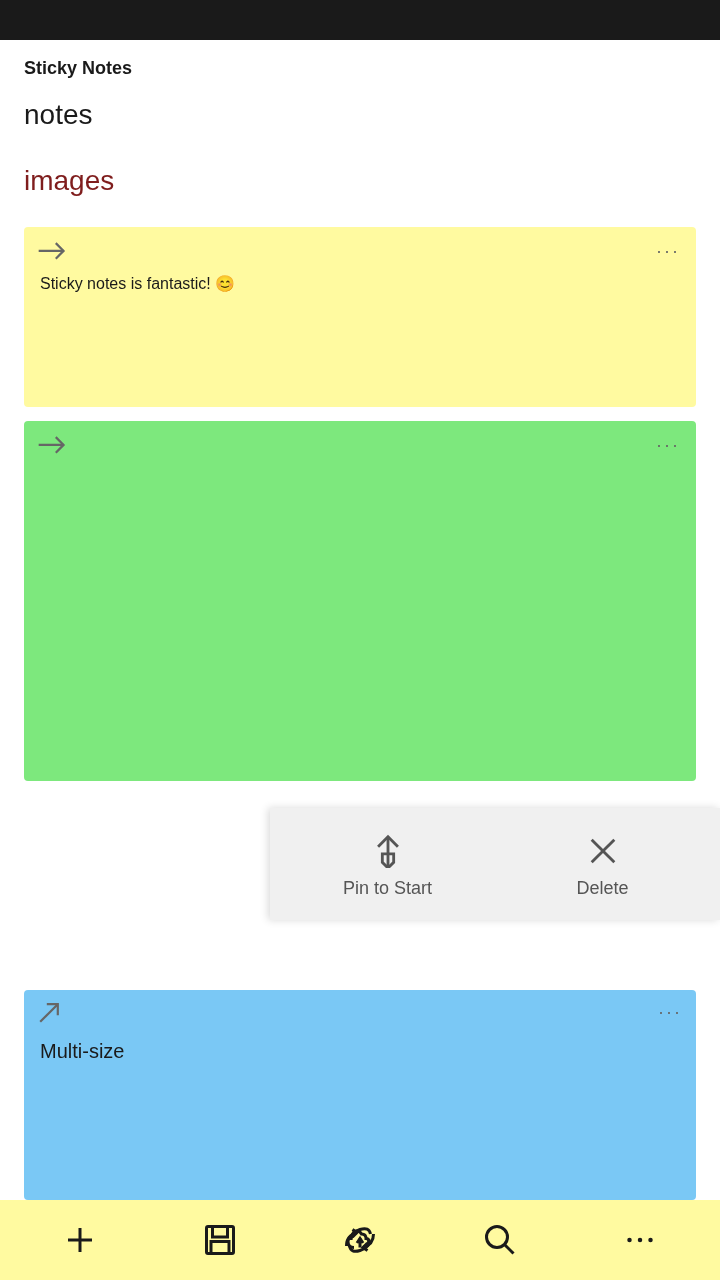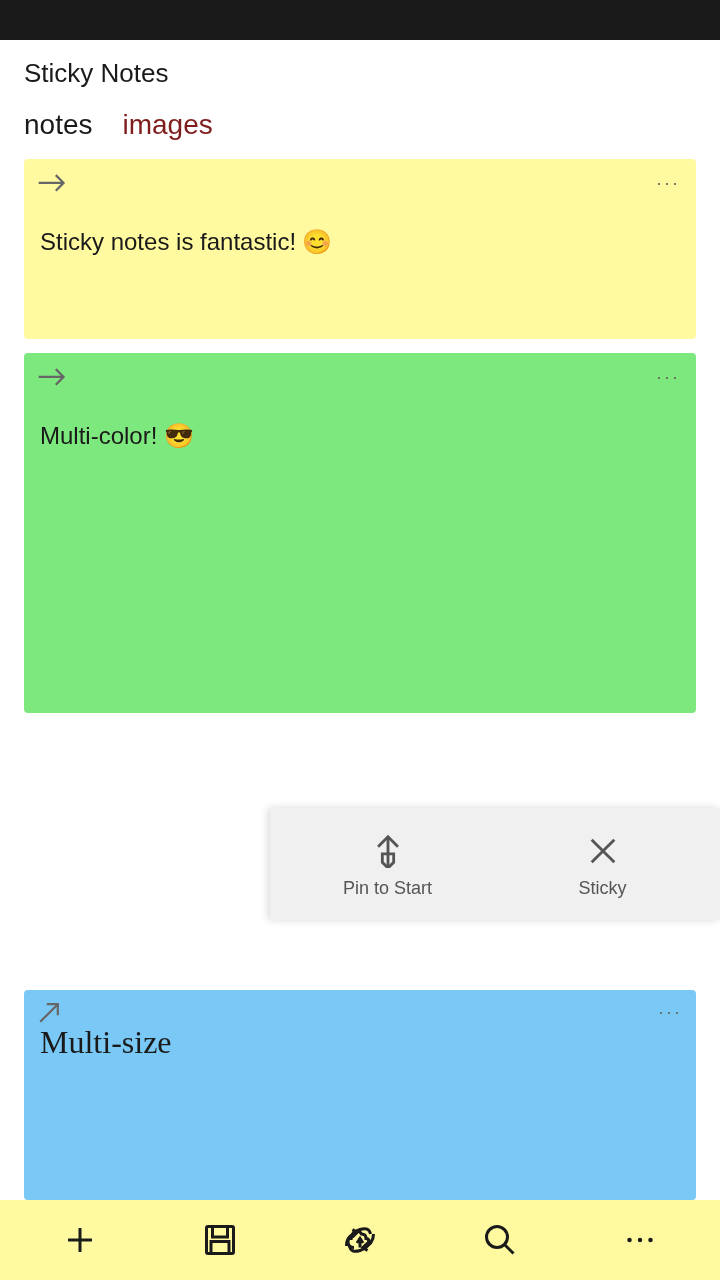--- a/index.html
+++ b/index.html
@@ -18,30 +18,31 @@
       height: 40px;
       background: #1a1a1a;
     }
 
     
     .app-header {
       padding: 18px 24px 10px 24px;
     }
 
     .app-title {
-      font-size: 26px;
-      font-weight: 400;
+      font-size: 18px;
+      font-weight: 700;
       color: #1a1a1a;
     }
 
     
     .tabs {
       display: flex;
       gap: 30px;
-      padding: 10px 24px 14px 24px;
+      padding: 10px 24px 26px 24px;
+      flex-direction: column;
     }
 
     .tab {
       font-size: 28px;
       color: #7f1d1d;
       cursor: pointer;
       padding-bottom: 4px;
     }
 
     .tab.active {
@@ -74,22 +75,22 @@
       position: absolute;
       top: 14px;
       right: 16px;
       color: #666;
       font-size: 18px;
       letter-spacing: 2px;
       cursor: pointer;
     }
 
     .note-text {
-      margin-top: 52px;
-      font-size: 24px;
+      margin-top: 32px;
+      font-size: 16px;
       color: #1a1a1a;
       line-height: 1.4;
     }
 
     
     .context-menu {
       position: absolute;
       right: 0;
       top: 808px;
       width: 450px;
@@ -205,21 +206,20 @@
   </div>
 
   <div class="note-card green">
     <span class="expand-arrow">
       <svg viewBox="0 0 20 20" width="22" height="22" fill="none" stroke="#666" stroke-width="2">
         <line x1="2" y1="18" x2="18" y2="2"></line>
         <polyline points="8,2 18,2 18,12"></polyline>
       </svg>
     </span>
     <span class="note-more-icon">···</span>
-    <div class="note-text">Multi-color! 😎</div>
   </div>
 
 </div>
 
 <div class="context-menu">
 
   <div class="context-menu-item">
     <div class="context-menu-icon">
       <svg viewBox="0 0 24 24">
         <line x1="12" y1="2" x2="12" y2="14"></line>
@@ -233,34 +233,34 @@
 
 
 
   <div class="context-menu-item">
     <div class="context-menu-icon">
       <svg viewBox="0 0 24 24">
         <line x1="4" y1="4" x2="20" y2="20"></line>
         <line x1="20" y1="4" x2="4" y2="20"></line>
       </svg>
     </div>
-    <span class="context-menu-label">Sticky</span>
+    <span class="context-menu-label">Delete</span>
   </div>
 
 </div>
 
 <div style="position: absolute; bottom: 80px; left: 24px; right: 24px; height: 210px; background: #7ac8f5; border-radius: 4px; padding: 14px 16px;">
   <span style="position:absolute; top:12px; left:14px;">
     <svg viewBox="0 0 20 20" width="22" height="22" fill="none" stroke="#666" stroke-width="2">
       <line x1="2" y1="18" x2="18" y2="2"></line>
       <polyline points="8,2 18,2 18,12"></polyline>
     </svg>
   </span>
   <span style="position:absolute; top:12px; right:14px; color:#666; font-size:18px; letter-spacing:2px; cursor:pointer;">···</span>
-  <div style="margin-top:20px; font-size:32px; color:#1a1a1a;font-family:Liberation Serif, serif;">Multi-size</div>
+  <div style="margin-top:36px; font-size:20px; color:#1a1a1a;">Multi-size</div>
 </div>
 
 <div class="bottom-toolbar">
 
   <div class="toolbar-btn">
     <svg viewBox="0 0 24 24">
       <line x1="12" y1="4" x2="12" y2="20"></line>
       <line x1="4" y1="12" x2="20" y2="12"></line>
     </svg>
   </div>

